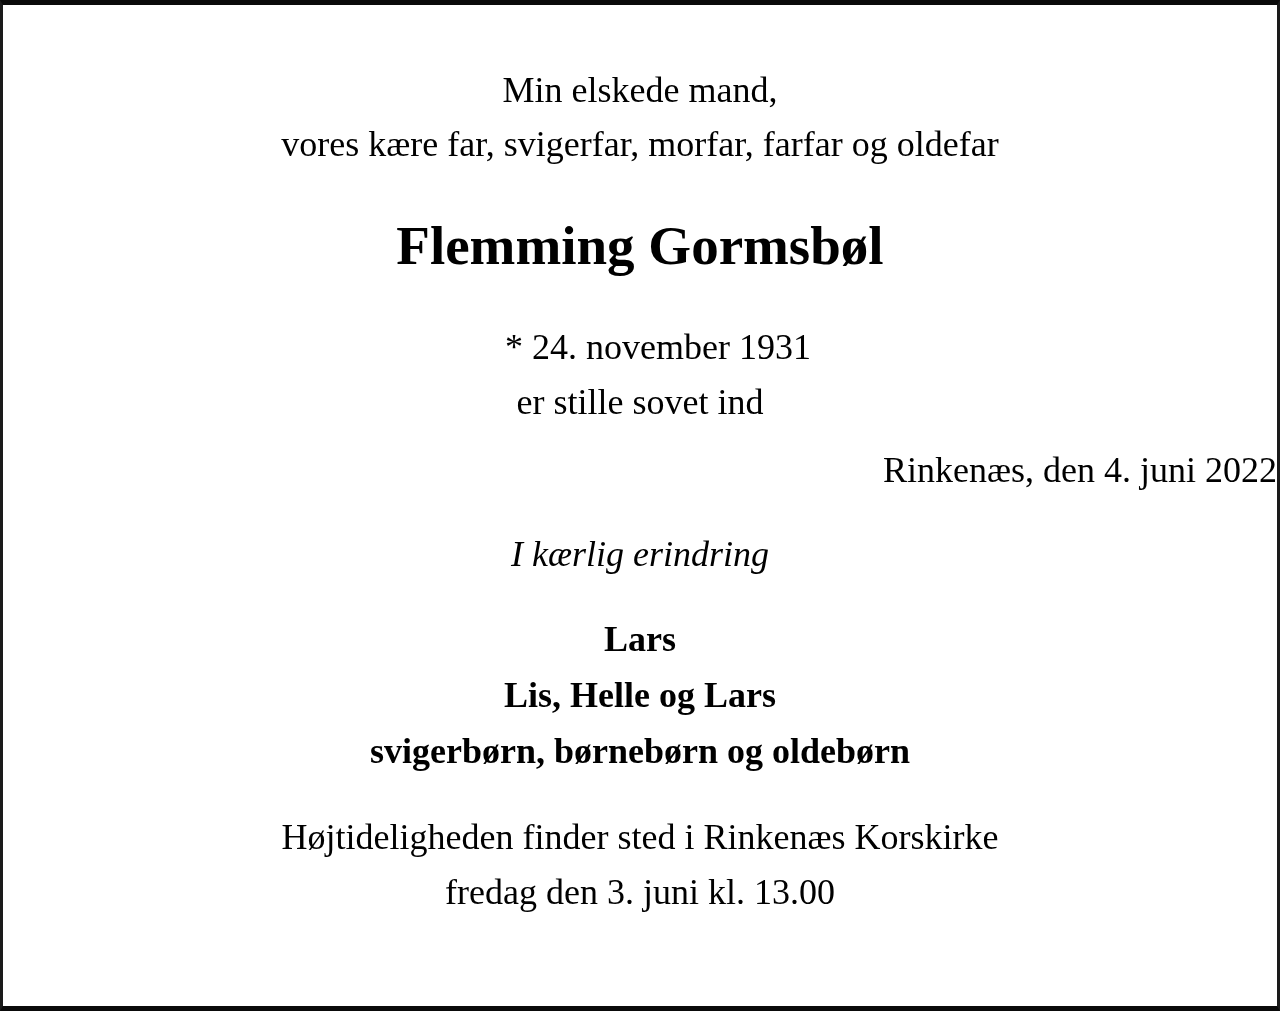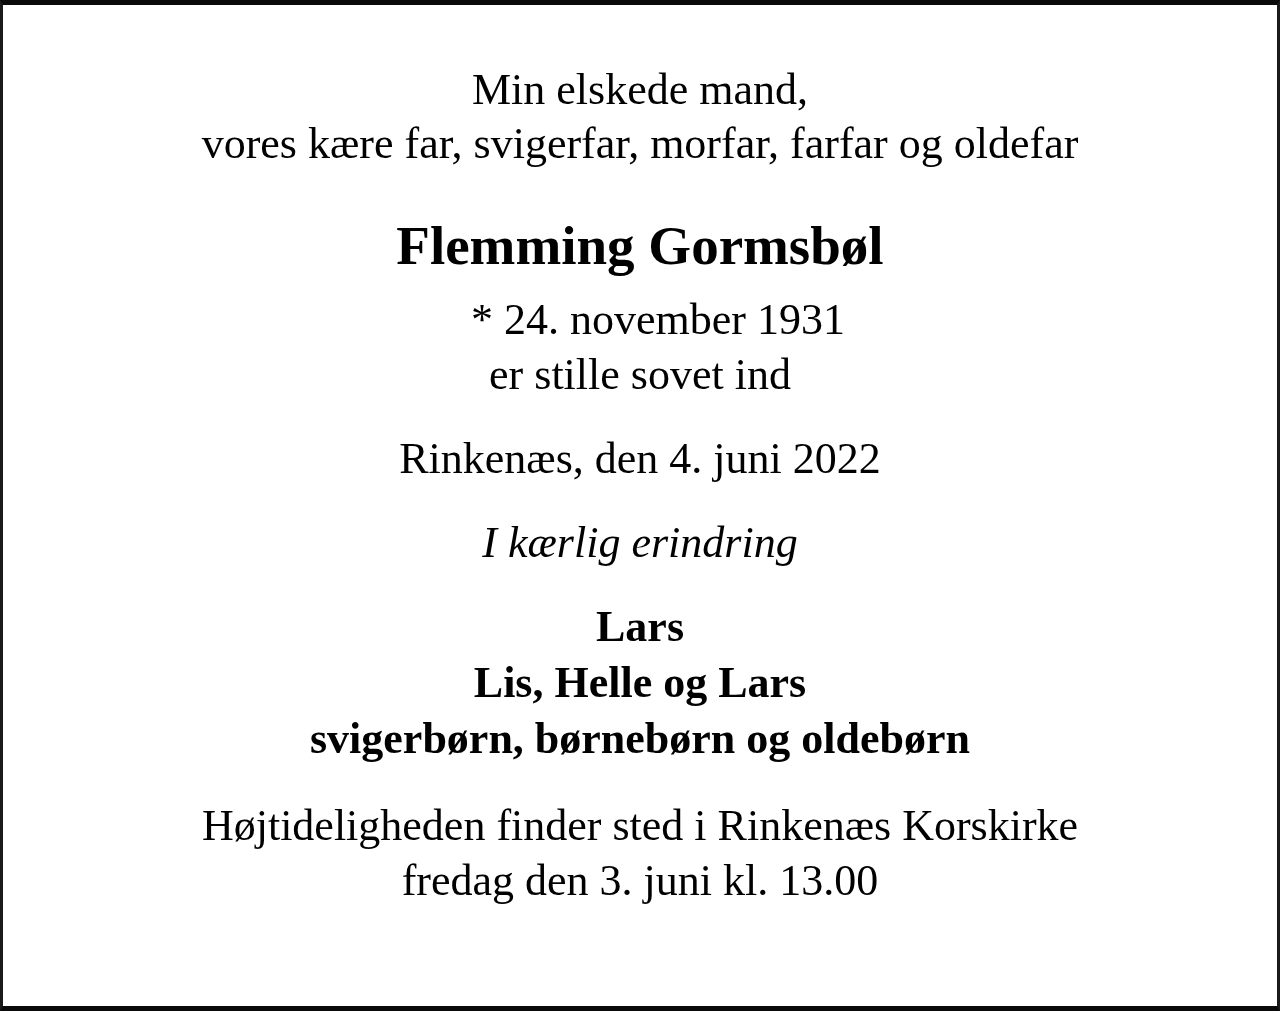--- a/index.html
+++ b/index.html
@@ -18,37 +18,37 @@
     border-right: 3px solid #1a1a1a;
     font-family: "Liberation Serif", "DejaVu Serif", serif;
     color: #000000;
     text-align: center;
     overflow: hidden;
   }
   .content {
     padding-top: 58px;
   }
   .line {
-    font-size: 44px;
+    font-size: 36px;
     line-height: 55px;
     white-space: nowrap;
   }
   .intro .line {
     line-height: 54px;
   }
   .name {
     font-size: 55px;
     line-height: 66px;
     font-weight: bold;
     margin-top: 42px;
     white-space: nowrap;
   }
-  .birth        { margin-top: 13px; padding-left: 36px; }
+  .birth        { margin-top: 41px; padding-left: 36px; }
   .death-phrase { }
-  .place-date   { margin-top: 29px; }
+  .place-date   { margin-top: 13px; text-align: right; }
   .memorial     { margin-top: 29px; font-style: italic; text-align: center; }
   .mourners     { margin-top: 29px; font-weight: bold; }
   .mourners .line { line-height: 56px; }
   .ceremony     { margin-top: 31px; }
   .ceremony .line { line-height: 55px; text-align: center; }
 </style>
 </head>
 <body>
 
 <div class="notice">

